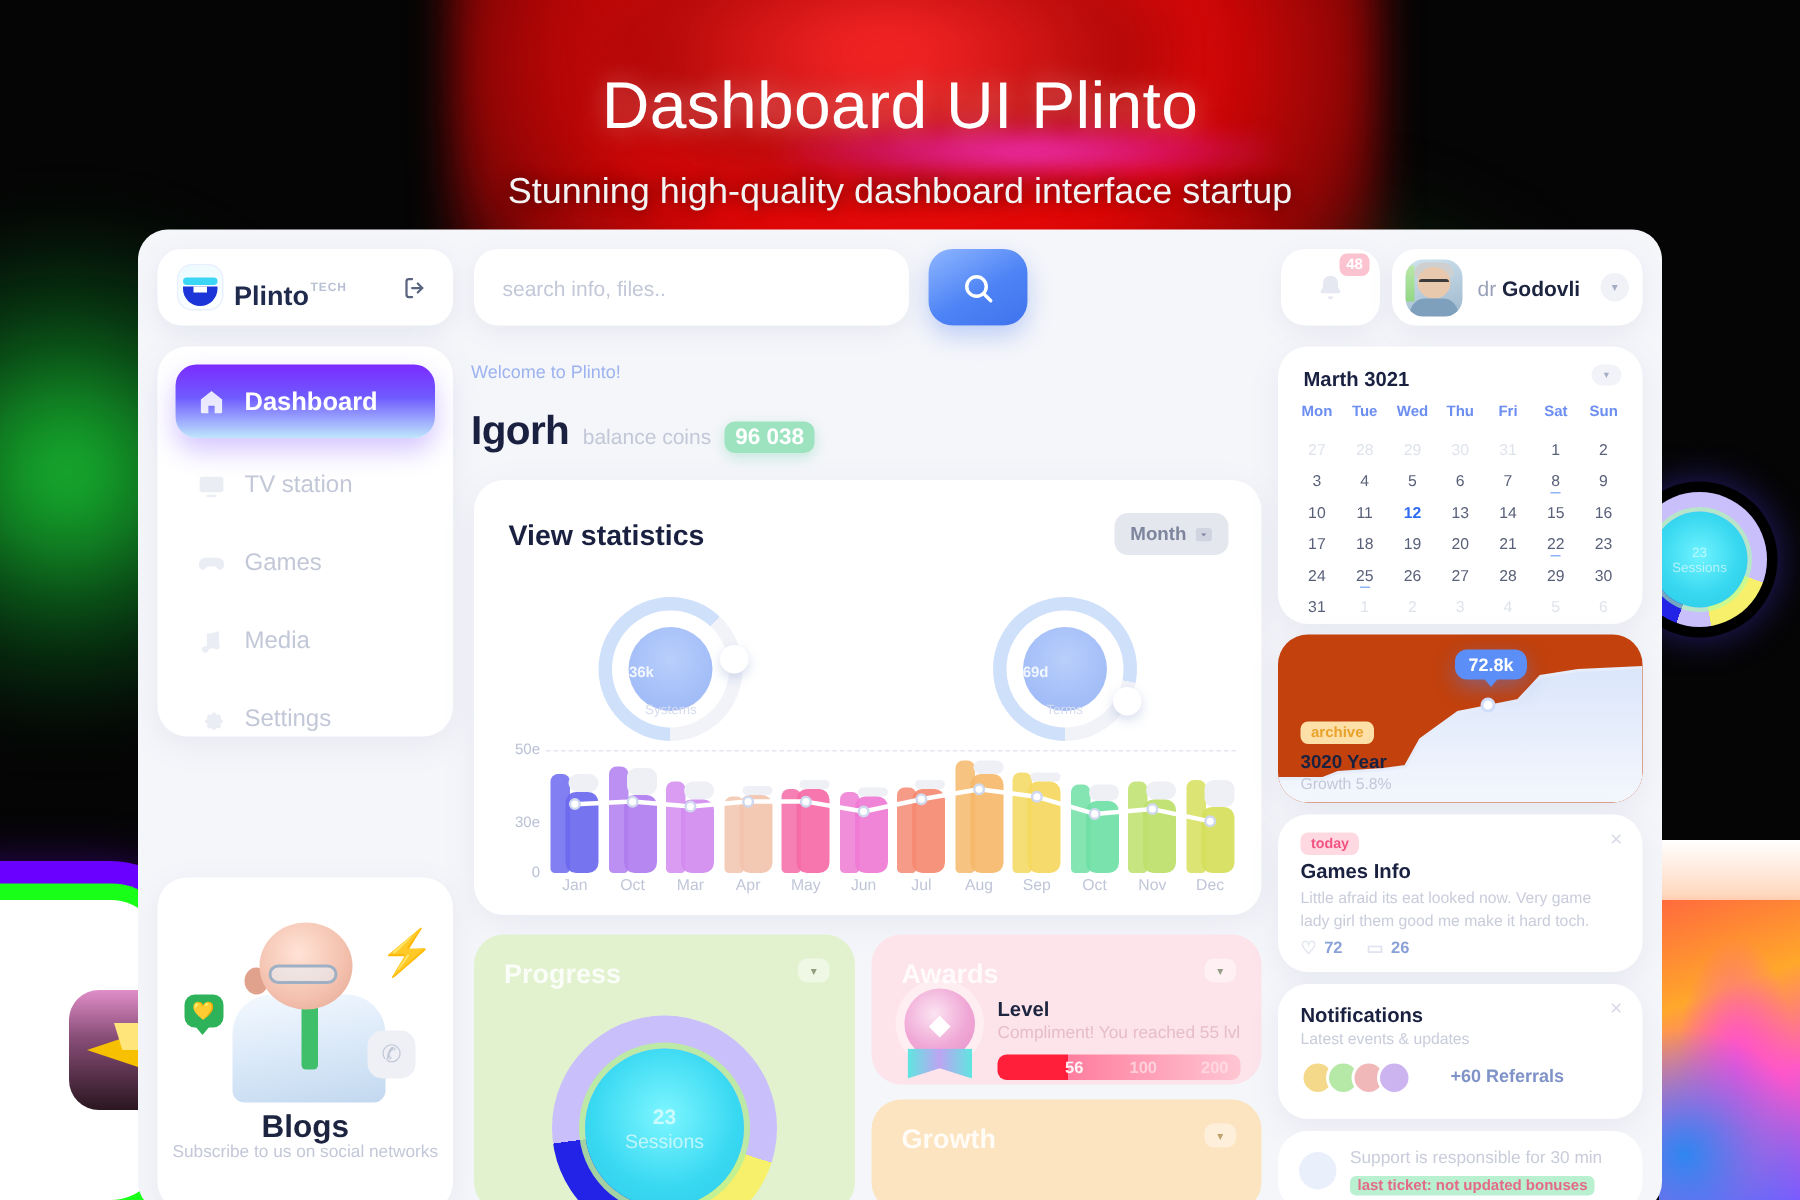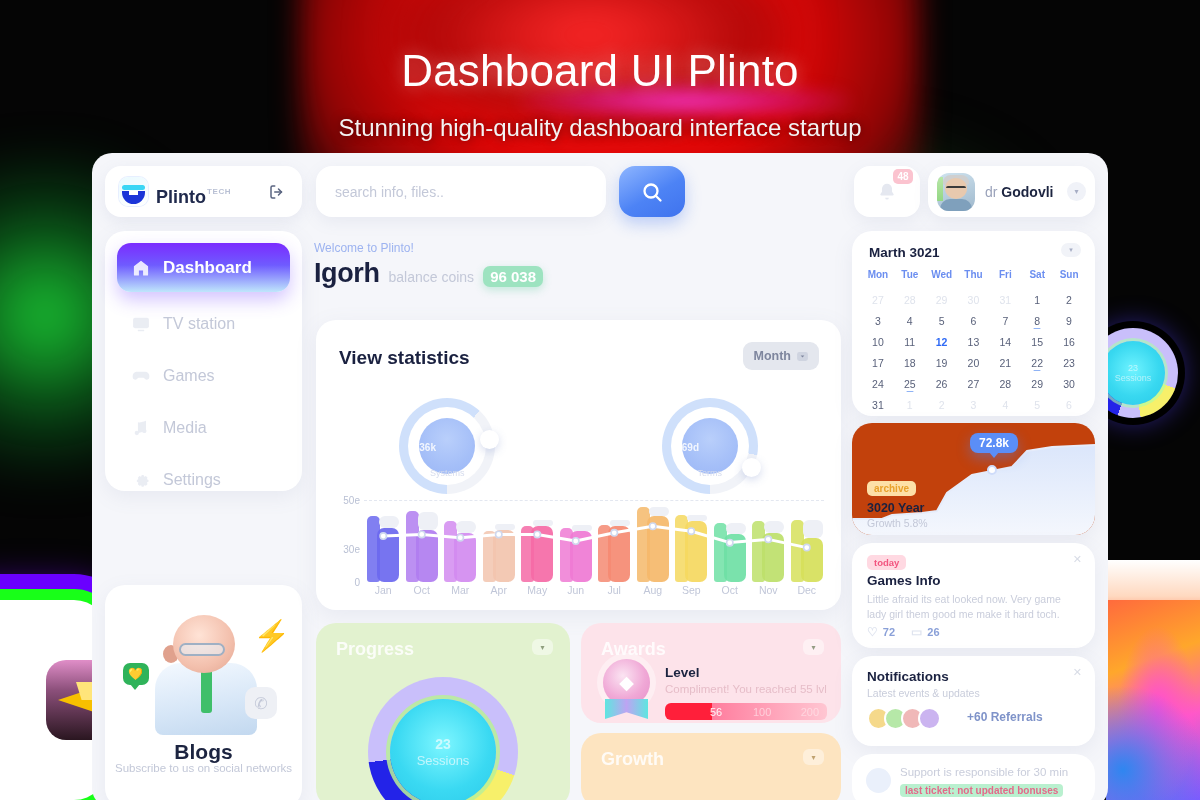--- a/index.html
+++ b/index.html
@@ -262,21 +262,21 @@
     position: absolute; left: 140px; top: 94px; width: 32px; height: 32px; border-radius: 10px;
     background: #eef0f5; display: flex; align-items: center; justify-content: center;
     color: #c3c8d8; font-size: 16px;
   }
   .blogs-title { position: absolute; left: 0; top: 155px; width: 197px; text-align: center; font-size: 21px; font-weight: 700; color: #1c2440; }
   .blogs-sub { position: absolute; left: 0; top: 176px; width: 197px; text-align: center; font-size: 11.5px; color: #c3c8d8; line-height: 1.35; }
 
   
   .welcome { position: absolute; left: 222px; top: 88px; }
   .welcome-kicker { font-size: 12px; color: #9db3f0; }
-  .welcome-row { display: flex; align-items: baseline; gap: 9px; margin-top: 3px; text-align: center; }
+  .welcome-row { display: flex; align-items: baseline; gap: 9px; margin-top: 17px; text-align: center; }
   .welcome-name { font-size: 27px; font-weight: 700; color: #1a2140; letter-spacing: -.4px; }
   .welcome-bal { font-size: 14px; color: #c3c8d8; }
   .coin-chip {
     font-size: 15px; font-weight: 700; color: #fff; background: #9de3c0;
     border-radius: 7px; padding: 2px 7px; box-shadow: 0 3px 9px rgba(80,200,150,.30);
   }
 
   
   .stats-card {
     position: absolute; left: 224px; top: 167px; width: 525px; height: 290px;
@@ -373,21 +373,21 @@
     background: linear-gradient(90deg,#5ee6e0 0%, #bda4f2 50%, #5ee6e0 100%);
     clip-path: polygon(0 0, 100% 0, 100% 100%, 50% 66%, 0 100%);
   }
   .aw-level { position: absolute; left: 84px; top: 42px; font-size: 13.5px; font-weight: 700; color: #1c2440; }
   .aw-sub { position: absolute; left: 84px; top: 60px; font-size: 11.5px; color: #e6bdc8; }
   .aw-bar {
     position: absolute; left: 84px; top: 80px; width: 162px; height: 17px; border-radius: 6px;
     background: linear-gradient(90deg,#ff1f3a 0%, #ff1f3a 29%, #ff7d9e 29%, #ffc6d2 100%);
     display: flex; align-items: center; overflow: hidden;
   }
-  .aw-bar span { font-size: 11px; font-weight: 400; color: rgba(255,255,255,.92); position: absolute; }
+  .aw-bar span { font-size: 11px; font-weight: 700; color: rgba(255,255,255,.92); position: absolute; }
   .aw-m1 { left: 45px; } .aw-m2 { left: 88px; opacity: .55; } .aw-m3 { right: 8px; opacity: .45; }
 
   
   .growth-card {
     position: absolute; left: 489px; top: 580px; width: 260px; height: 75px;
     background: #fde4c0; border-radius: 20px; overflow: hidden;
   }
   .growth-card .card-chip { background: rgba(255,255,255,.42); color: rgba(150,110,40,.6); }
 
   

